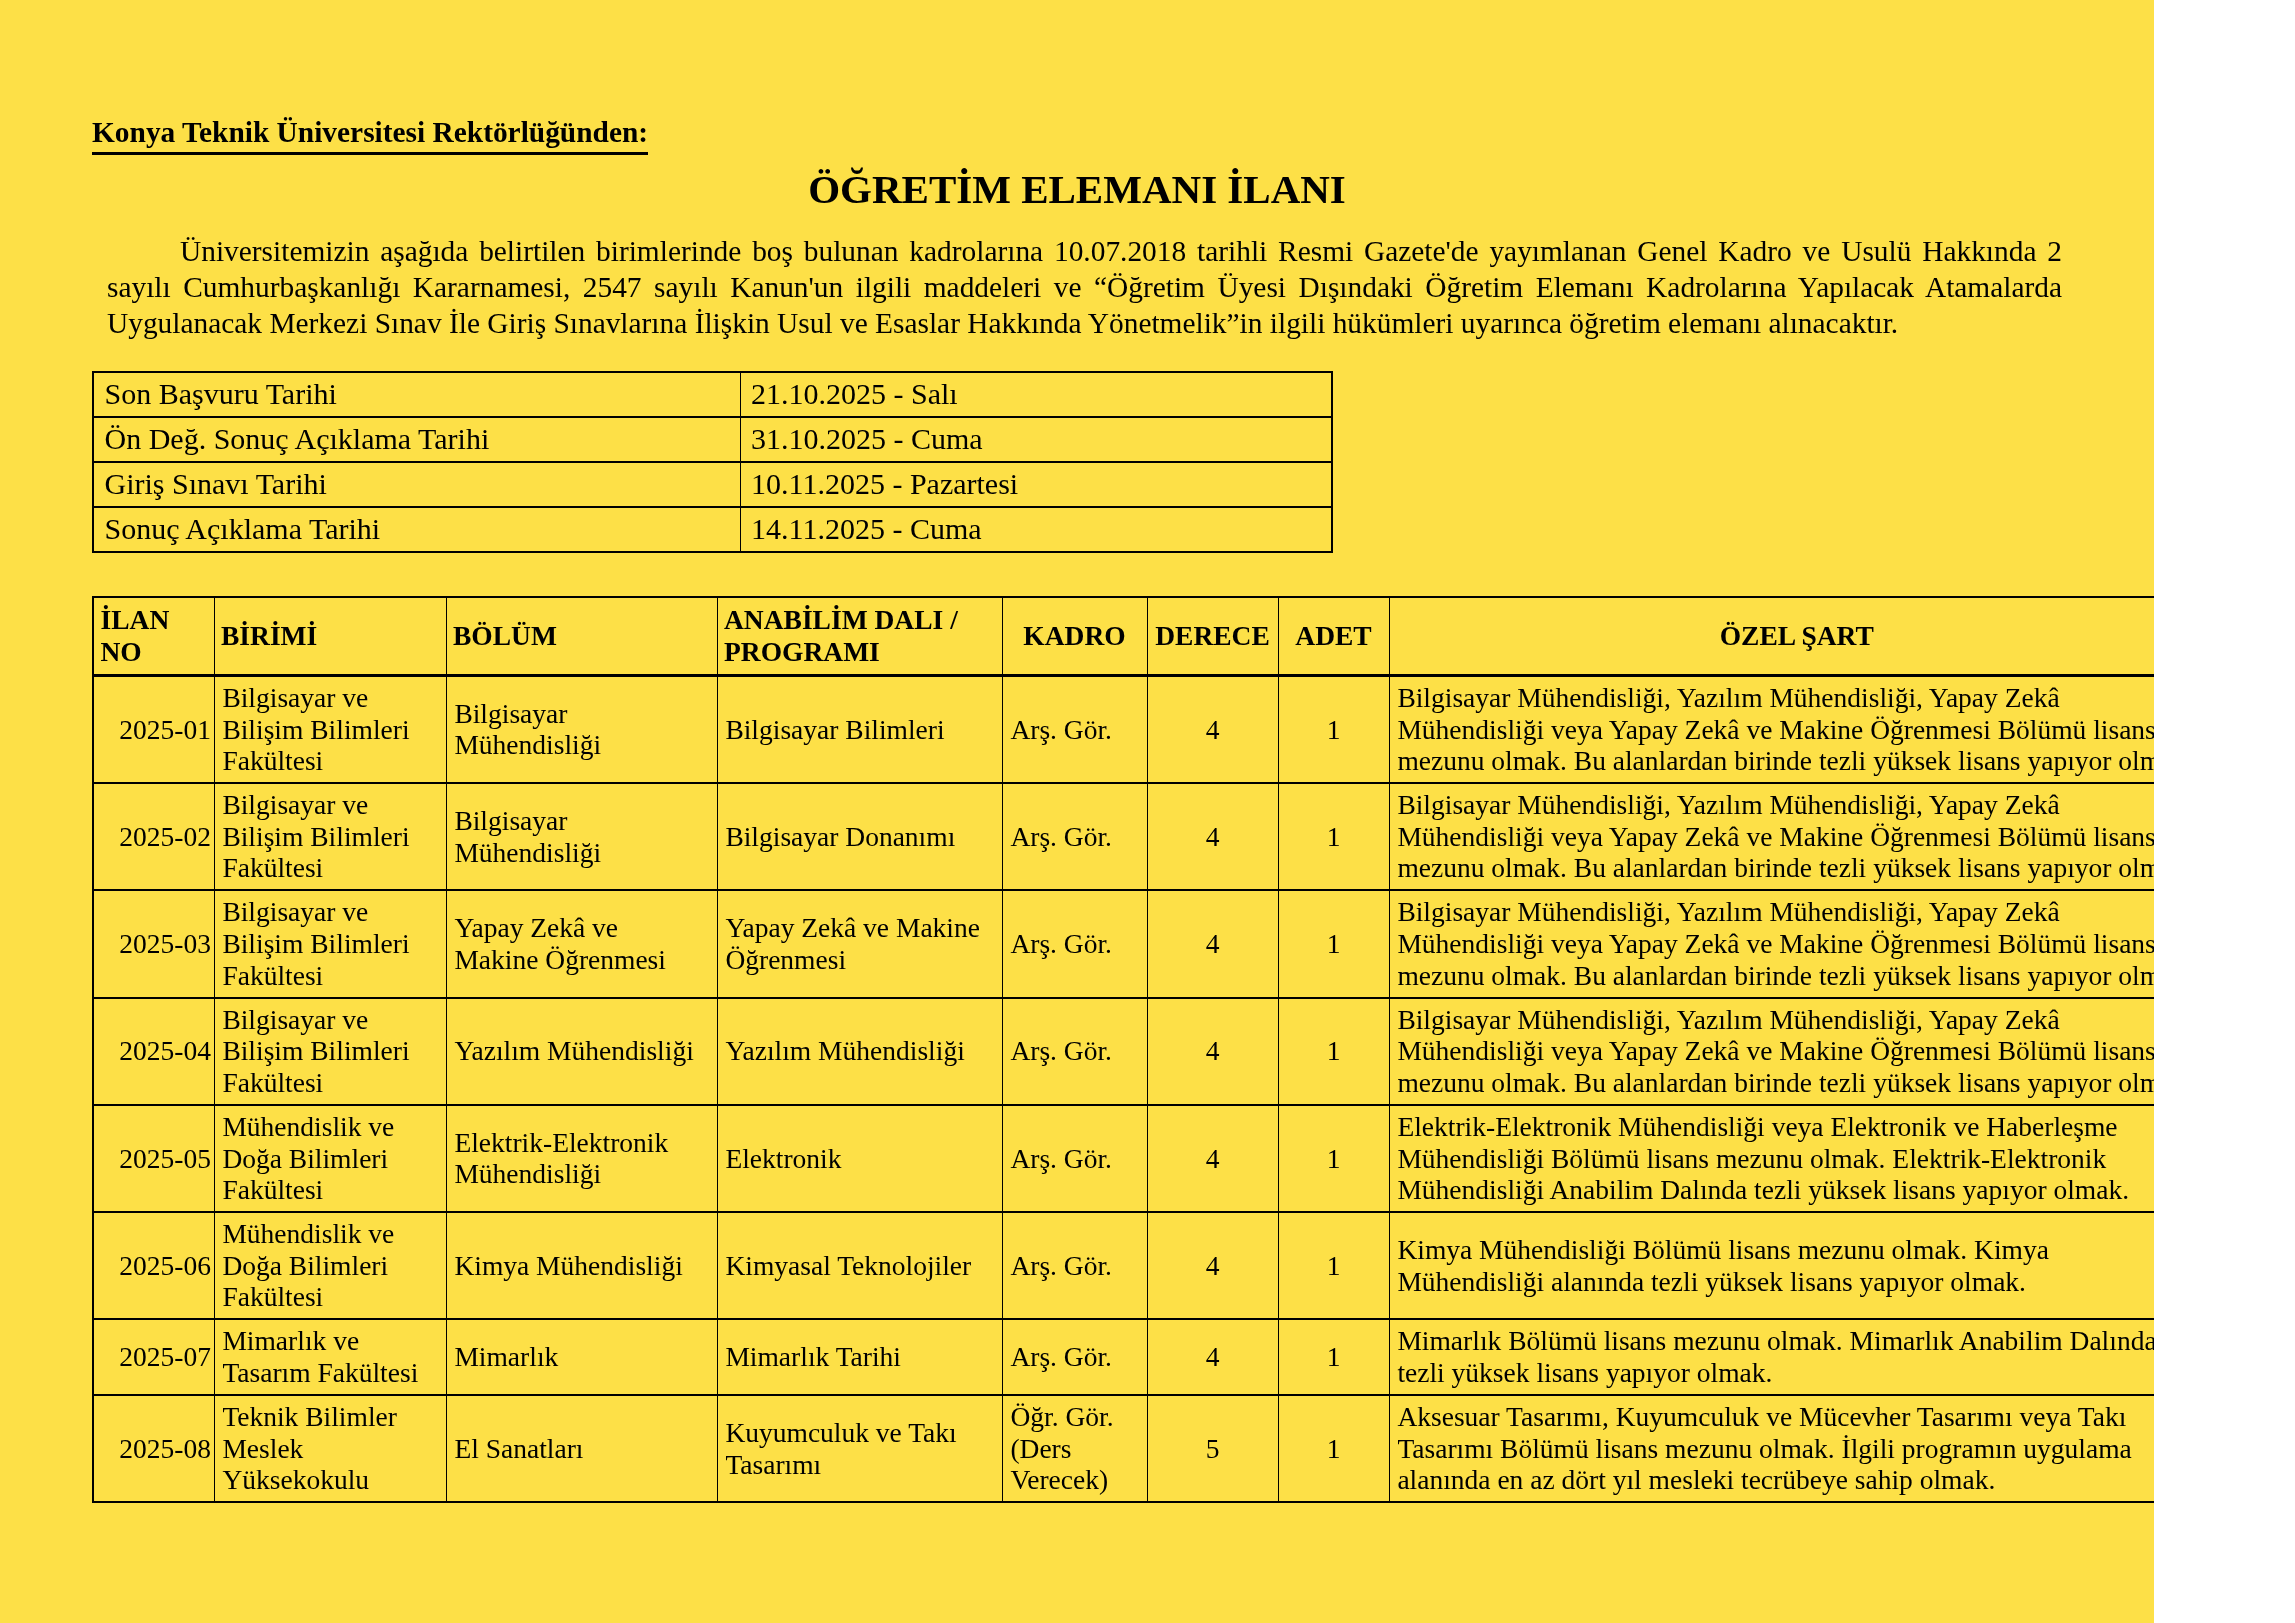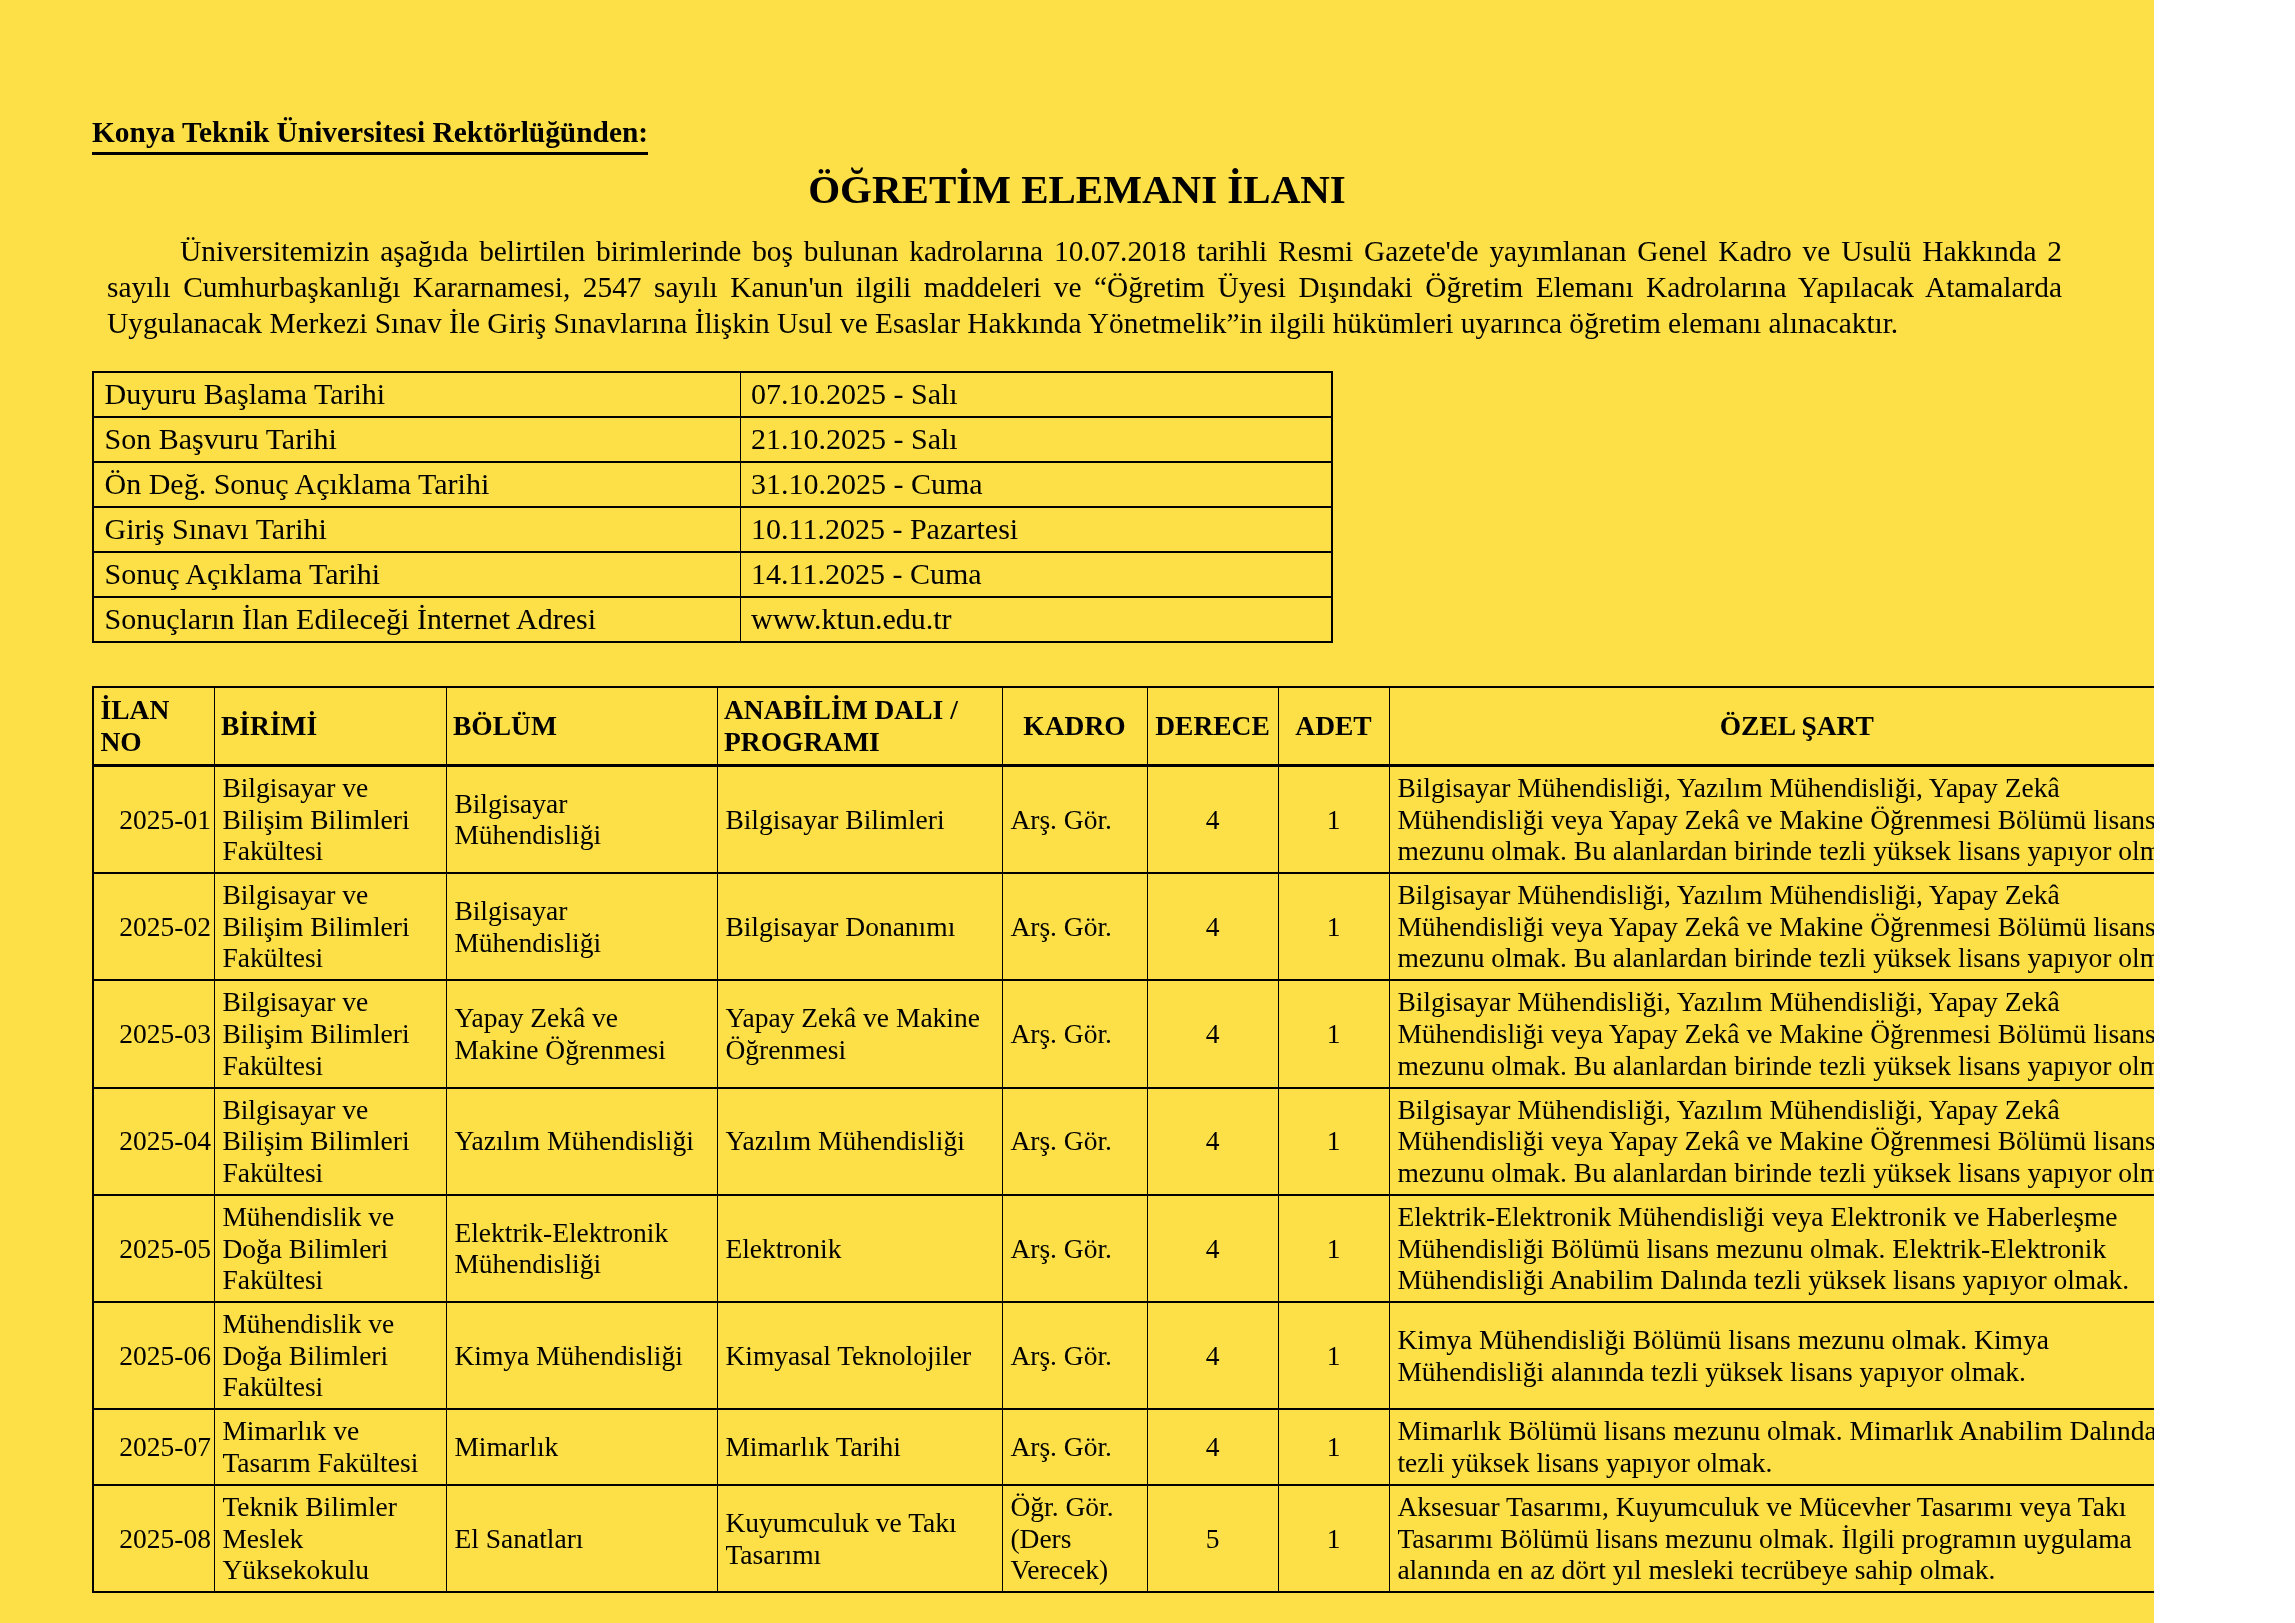--- a/index.html
+++ b/index.html
@@ -122,42 +122,34 @@
 
   <p class="doc-intro">Üniversitemizin aşağıda belirtilen birimlerinde boş bulunan kadrolarına 10.07.2018 tarihli Resmi Gazete'de yayımlanan Genel Kadro ve Usulü Hakkında 2 sayılı Cumhurbaşkanlığı Kararnamesi, 2547 sayılı Kanun'un ilgili maddeleri ve “Öğretim Üyesi Dışındaki Öğretim Elemanı Kadrolarına Yapılacak Atamalarda Uygulanacak Merkezi Sınav İle Giriş Sınavlarına İlişkin Usul ve Esaslar Hakkında Yönetmelik”in ilgili hükümleri uyarınca öğretim elemanı alınacaktır.</p>
 
   <table class="schedule">
     <colgroup>
       <col class="sched-col-label">
       <col class="sched-col-value">
     </colgroup>
     <tbody>
         <tr>
-          <td>Duyuru Başlama Tarihi</td>
-          <td>07.10.2025 - Salı</td>
-        </tr>
-        <tr>
           <td>Son Başvuru Tarihi</td>
           <td>21.10.2025 - Salı</td>
         </tr>
         <tr>
           <td>Ön Değ. Sonuç Açıklama Tarihi</td>
           <td>31.10.2025 - Cuma</td>
         </tr>
         <tr>
           <td>Giriş Sınavı Tarihi</td>
           <td>10.11.2025 - Pazartesi</td>
         </tr>
         <tr>
           <td>Sonuç Açıklama Tarihi</td>
           <td>14.11.2025 - Cuma</td>
-        </tr>
-        <tr>
-          <td>Sonuçların İlan Edileceği İnternet Adresi</td>
-          <td>www.ktun.edu.tr</td>
         </tr>
       </tbody>
   </table>
 
   <table class="positions">
     <colgroup>
       <col class="pcol0">
         <col class="pcol1">
         <col class="pcol2">
         <col class="pcol3">

